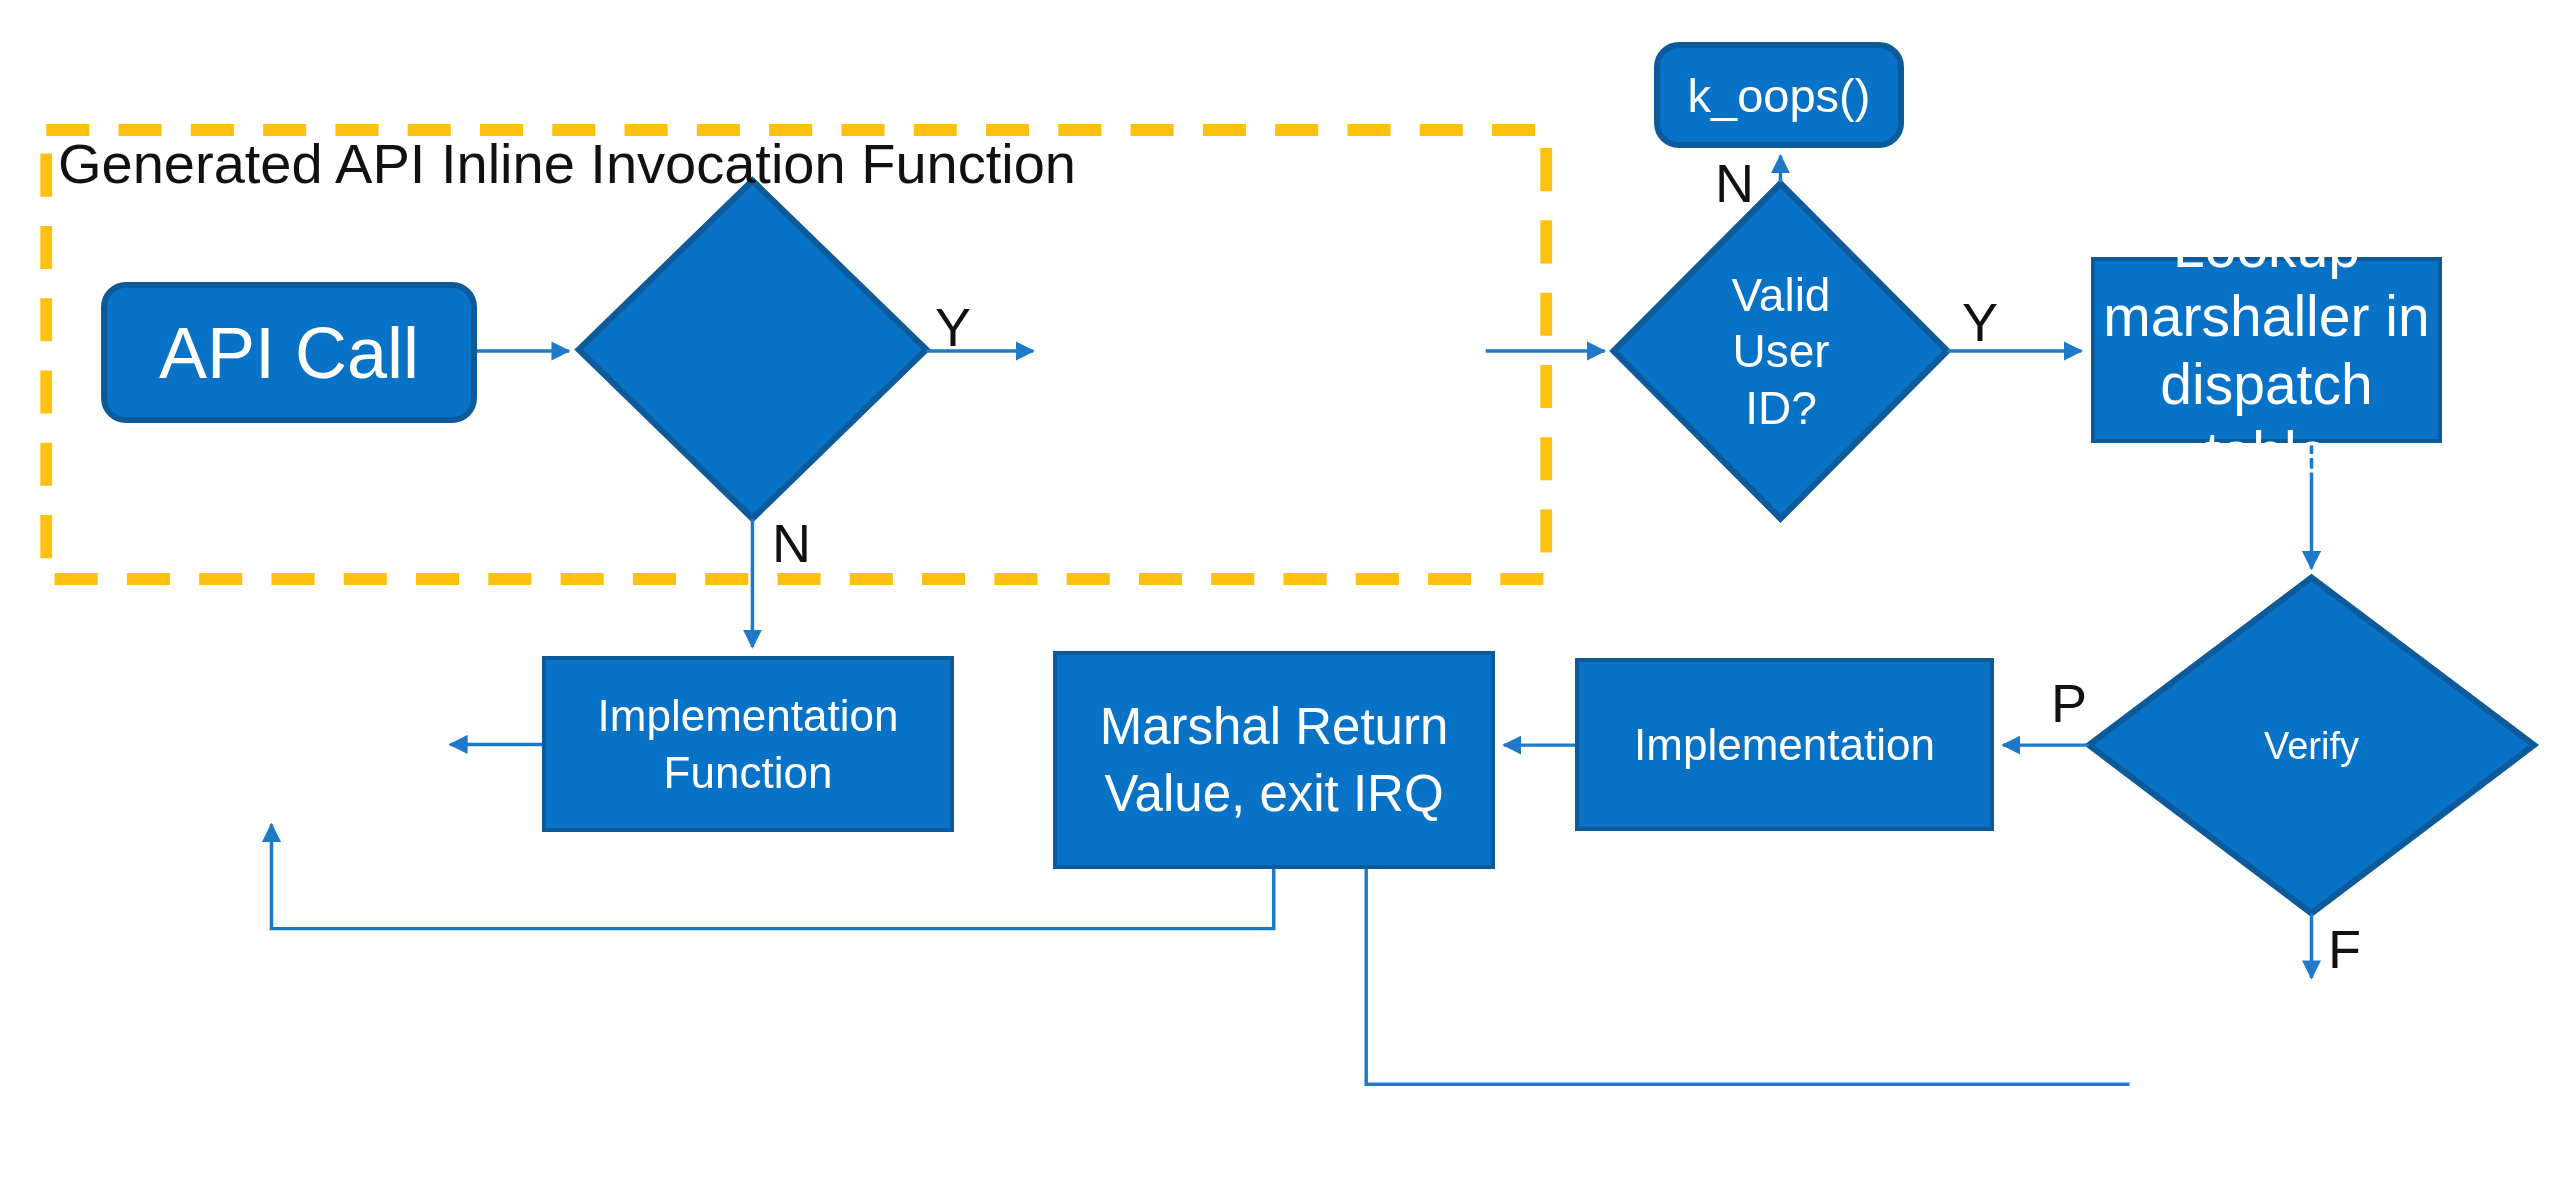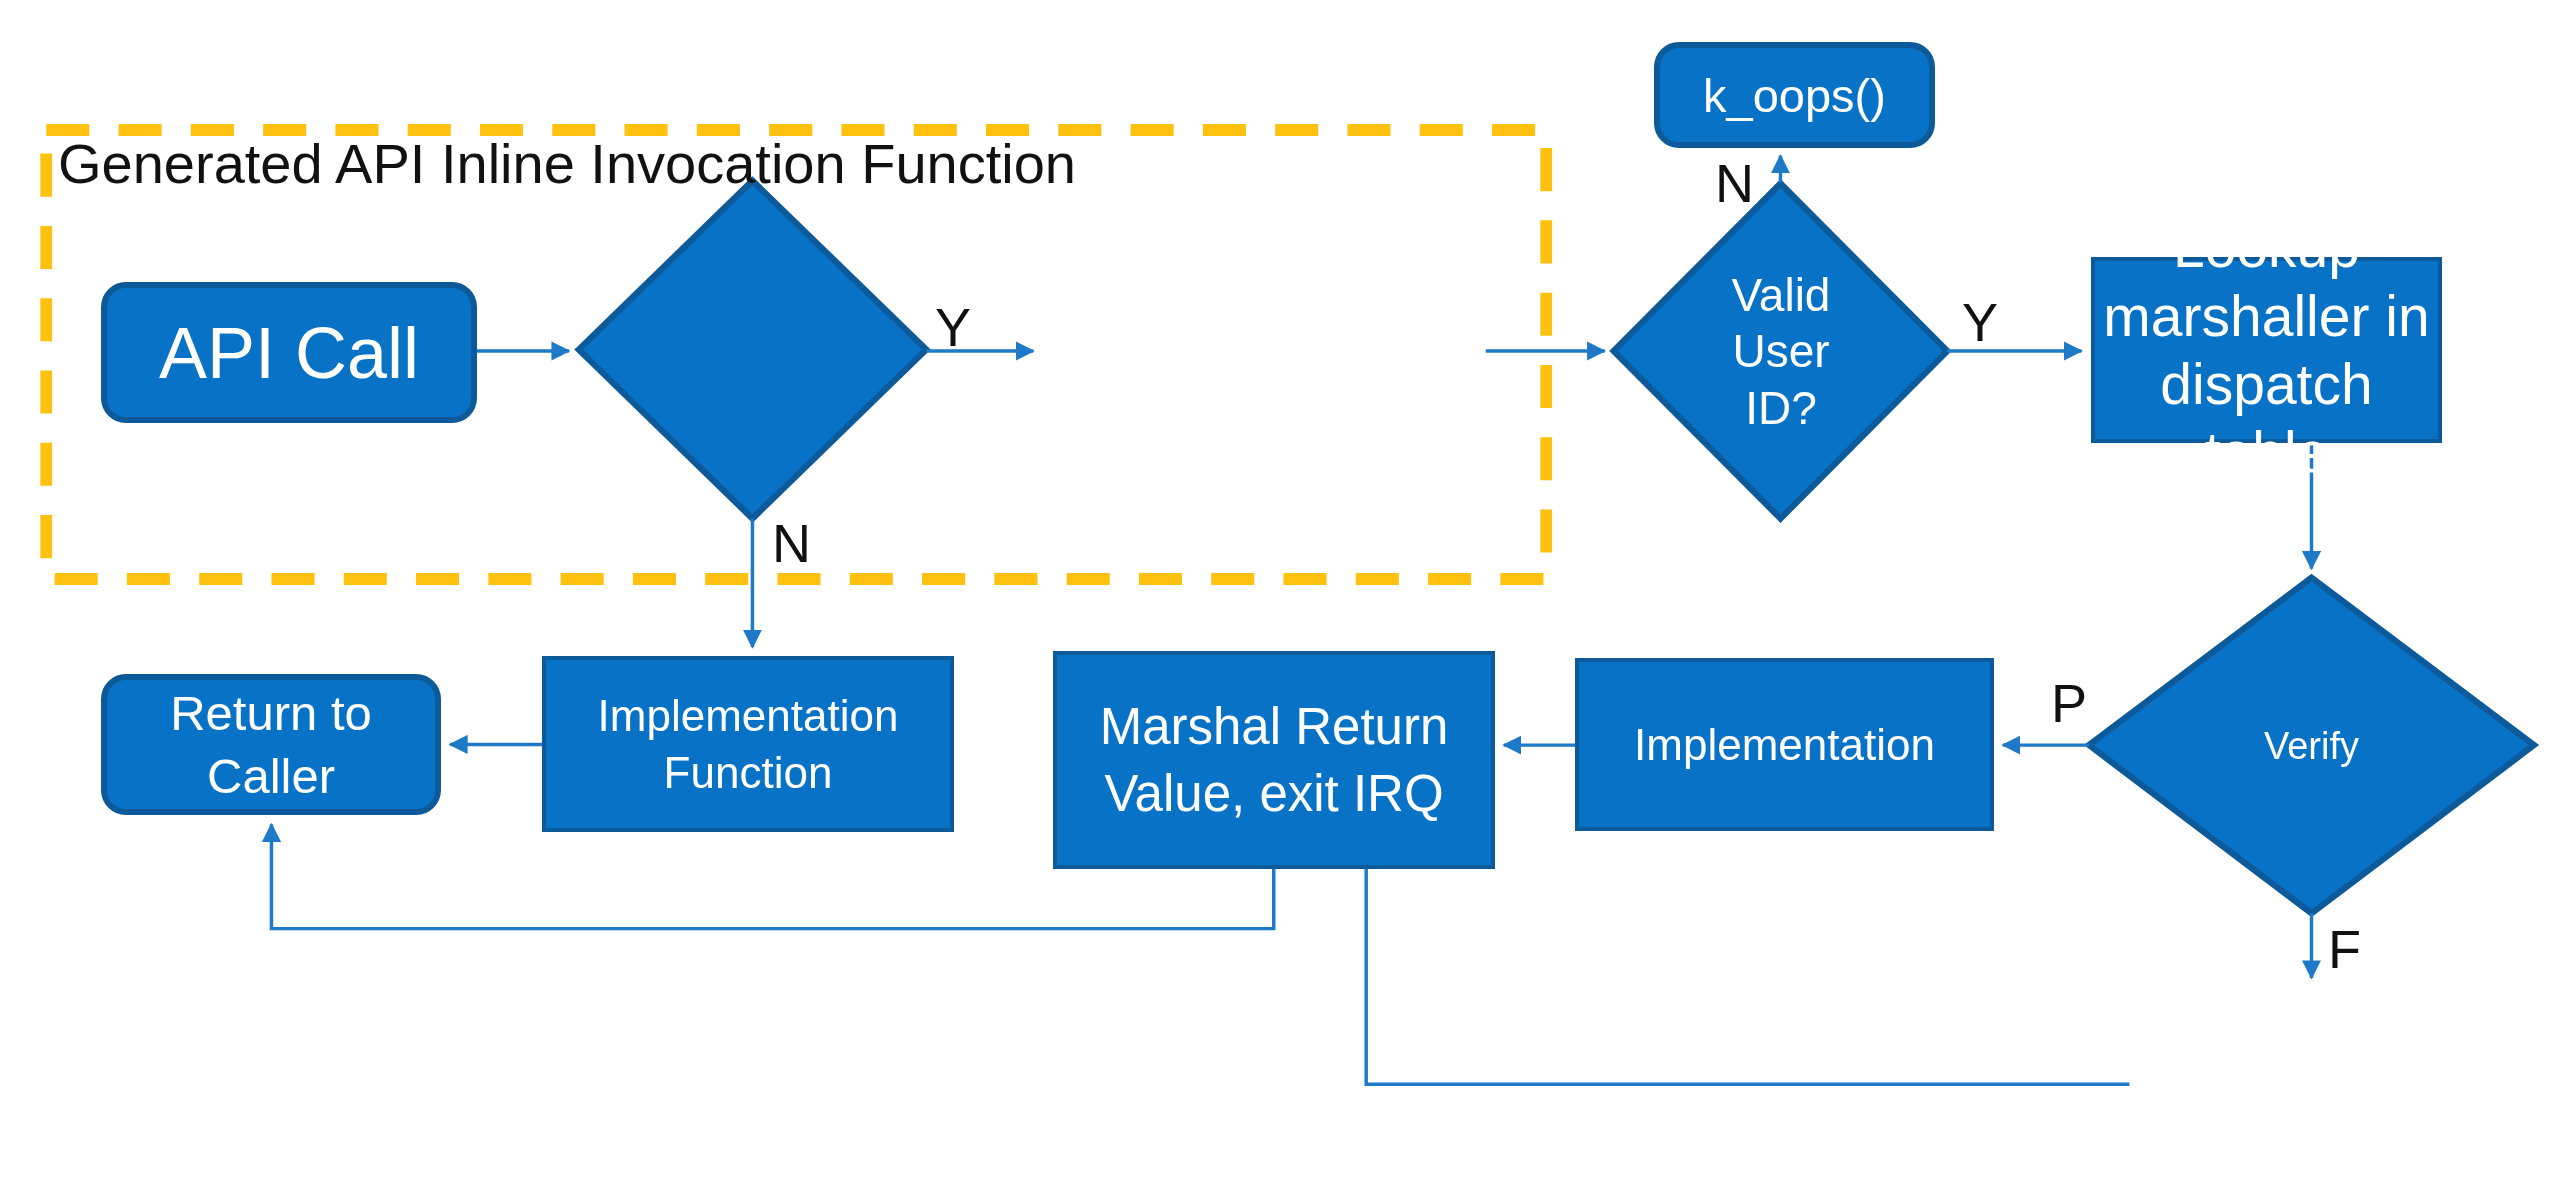--- a/index.html
+++ b/index.html
@@ -66,21 +66,21 @@
     white-space: nowrap;
   }
   .edge-label {
     position: absolute;
     font-size: 54px;
     line-height: 1.0;
     color: var(--text-dark, #111111);
   }
   
   .n-api      { left:101px;  top:282px;  width:376px; height:141px; font-size:72px; }
-  .n-koops    { left:1654px; top:42px;   width:281px; height:106px; font-size:47px; }
+  .n-koops    { left:1654px; top:42px;   width:250px; height:106px; font-size:47px; }
   .n-margs    { left:1042px; top:259px;  width:444px; height:186px; font-size:51px; line-height:1.32; }
   .n-lookup   { left:2091px; top:257px;  width:351px; height:186px; font-size:57px; line-height:1.2; }
   .n-rtc      { left:101px;  top:674px;  width:340px; height:141px; font-size:49px; line-height:1.28; }
   .n-implfn   { left:542px;  top:656px;  width:412px; height:176px; font-size:44px; line-height:1.3; }
   .n-mret     { left:1053px; top:651px;  width:442px; height:218px; font-size:51px; line-height:1.32; }
   .n-impl     { left:1575px; top:658px;  width:419px; height:173px; font-size:44px; }
   .n-rerr     { left:2130px; top:987px; width:364px; height:193px; font-size:47px; line-height:1.28; border-radius:36px; }
   .d-user     { left:578px;  top:181px;  width:348px; height:338px; font-size:38px; line-height:1.3; }
   .d-valid    { left:1614px; top:184px;  width:334px; height:335px; font-size:46px; line-height:1.22; }
   .d-verify   { left:2089px; top:578px;  width:445px; height:336px; font-size:38px; }
@@ -124,22 +124,20 @@
     <polyline class="edge" points="3063,1560 1965,1560 1965,1222" marker-end="url(#arrowhead)"></polyline>
   </svg>
 
   <div class="diagram-title">Generated API Inline Invocation Function</div>
 
   <div class="node rounded n-api">API Call</div>
   <div class="node rounded n-koops">k_oops()</div>
   <div class="node n-lookup">Lookup
 marshaller in
 dispatch table</div>
-  <div class="node rounded n-rtc">Return to
-Caller</div>
   <div class="node n-implfn">Implementation
 Function</div>
   <div class="node n-mret">Marshal Return
 Value, exit IRQ</div>
   <div class="node n-impl">Implementation</div>
 
   <div class="diamond-label d-valid">Valid
 User
 ID?</div>
   <div class="diamond-label d-verify">Verify</div>

